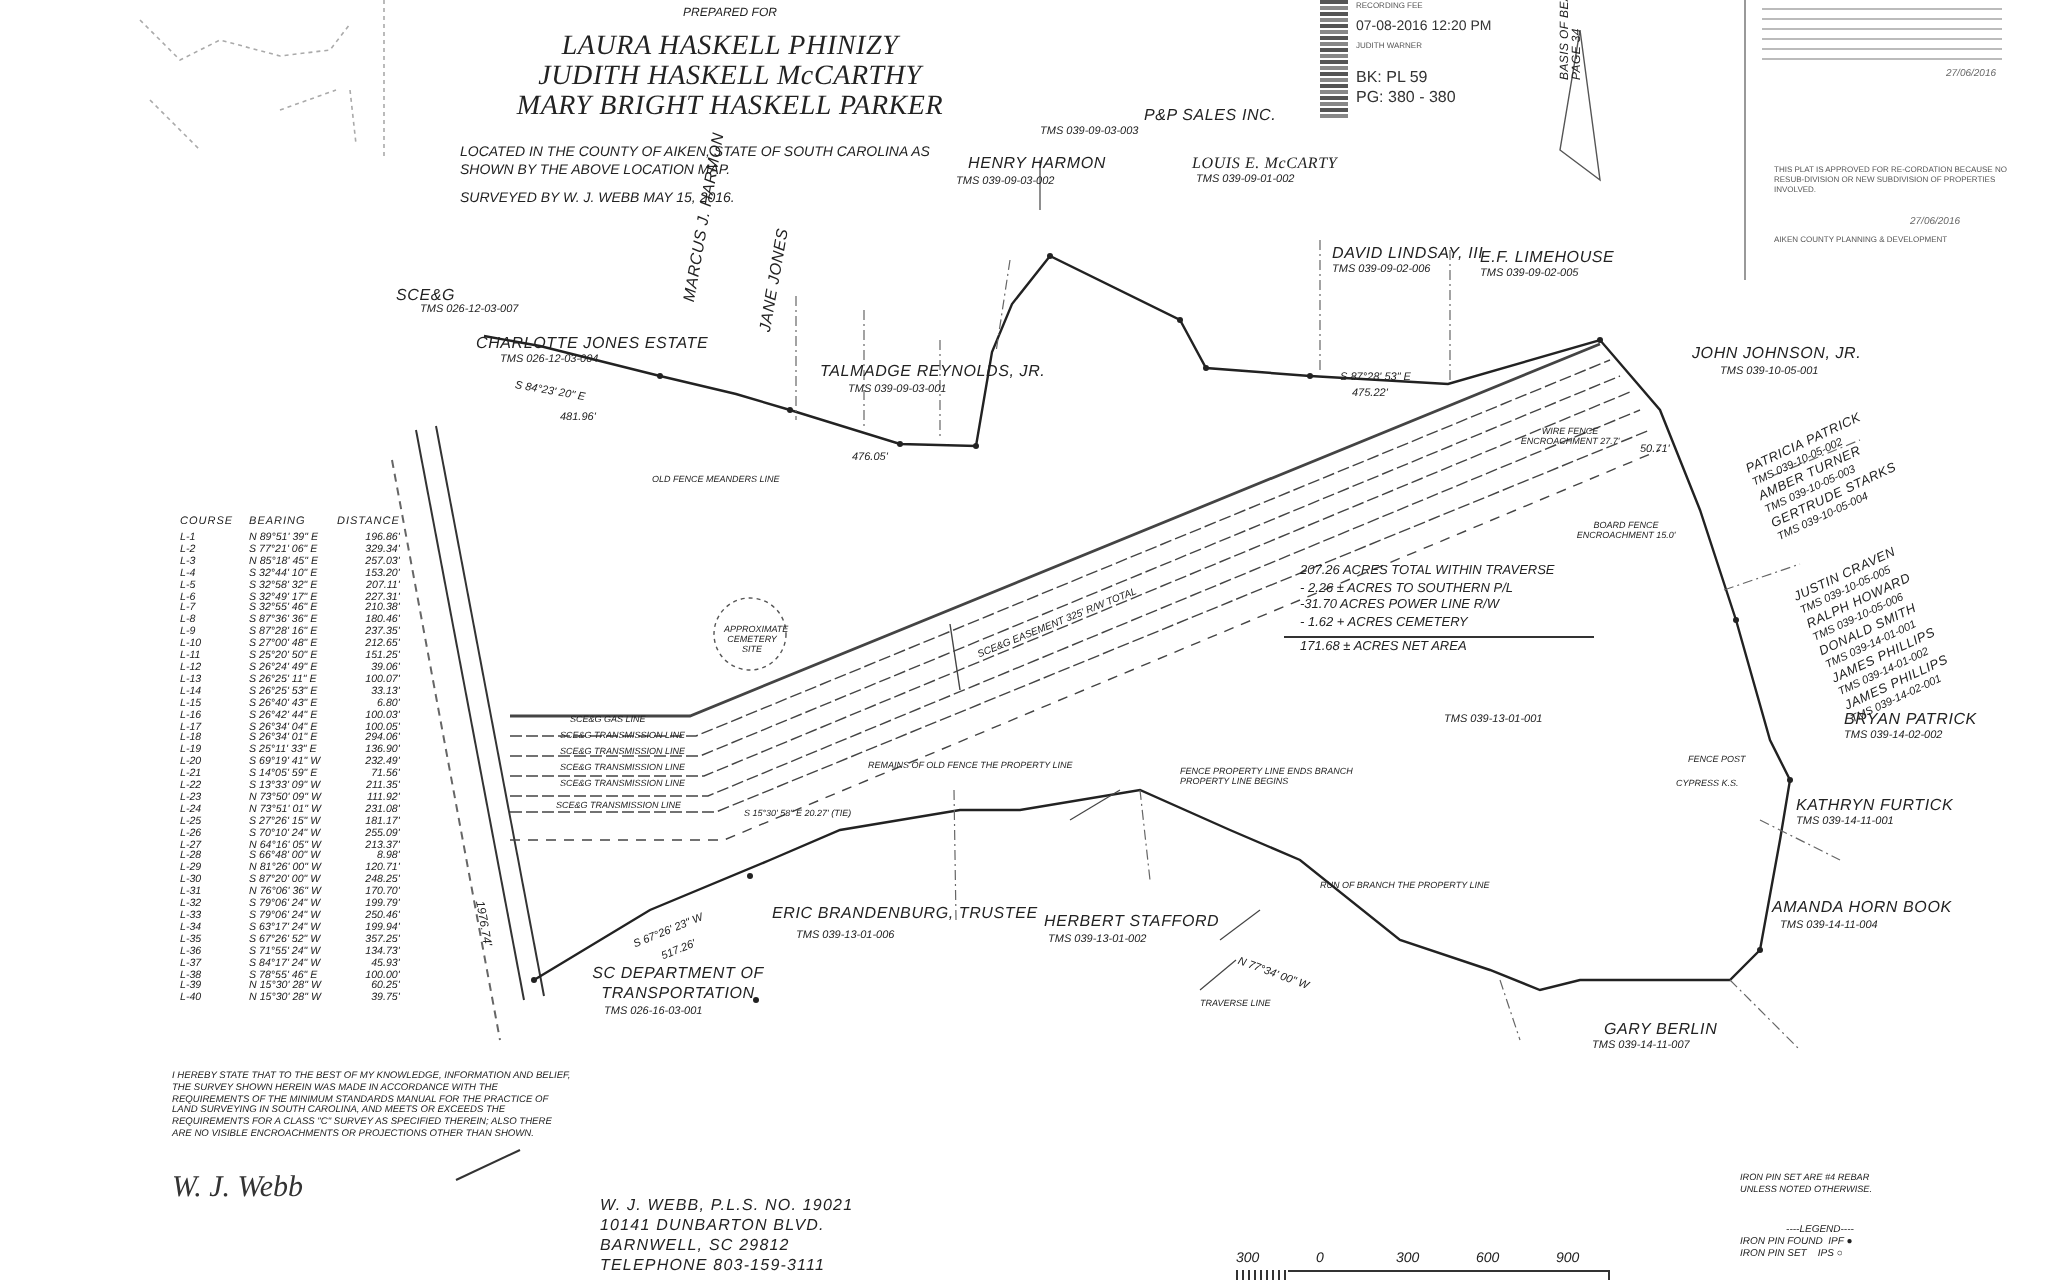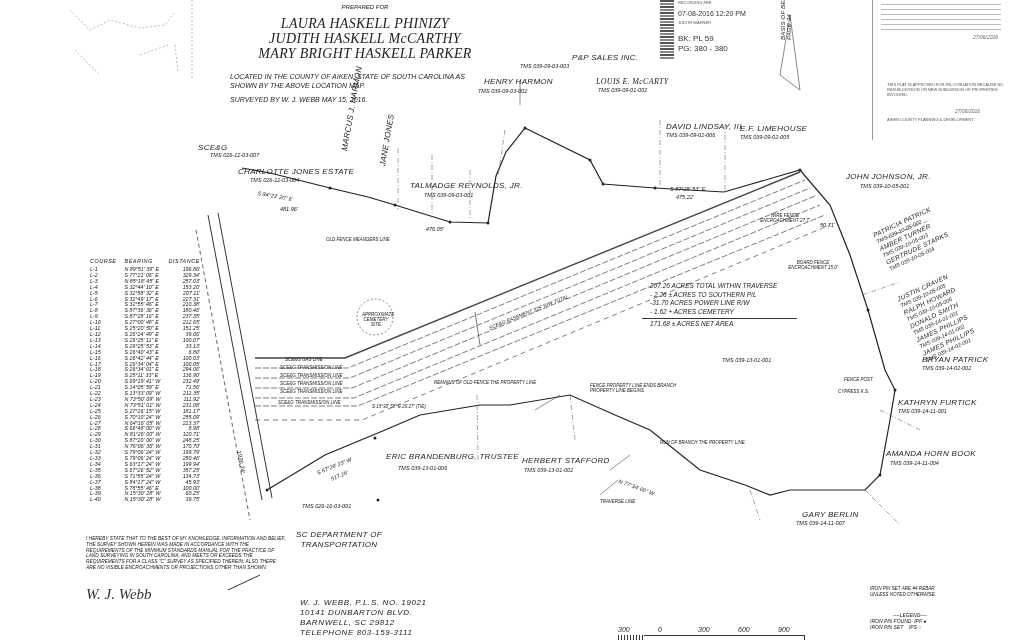--- a/index.html
+++ b/index.html
@@ -427,21 +427,21 @@
 <div class="abs owner" style="left:898px; top:398px;">KATHRYN FURTICK</div>
 <div class="abs tms" style="left:898px; top:408px;">TMS 039-14-11-001</div>
 <div class="abs owner" style="left:886px; top:449px;">AMANDA HORN BOOK</div>
 <div class="abs tms" style="left:890px; top:460px;">TMS 039-14-11-004</div>
 <div class="abs owner" style="left:802px; top:510px;">GARY BERLIN</div>
 <div class="abs tms" style="left:796px; top:520px;">TMS 039-14-11-007</div>
 <div class="abs owner" style="left:522px; top:456px;">HERBERT STAFFORD</div>
 <div class="abs tms" style="left:524px; top:467px;">TMS 039-13-01-002</div>
 <div class="abs owner" style="left:386px; top:452px;">ERIC BRANDENBURG, TRUSTEE</div>
 <div class="abs tms" style="left:398px; top:465px;">TMS 039-13-01-006</div>
-<div class="abs owner" style="left:294px; top:482px; width:90px; text-align:center; line-height:10px;margin-top:48px;">SC DEPARTMENT OF TRANSPORTATION</div>
+<div class="abs owner" style="left:294px; top:482px; width:90px; text-align:center; line-height:10px;">SC DEPARTMENT OF TRANSPORTATION</div>
 <div class="abs tms" style="left:302px; top:503px;">TMS 026-16-03-001</div>
 <div class="abs tms" style="left:722px; top:357px;">TMS 039-13-01-001</div>
 
 <div class="abs tiny" style="left:326px; top:237px;">OLD FENCE MEANDERS LINE</div>
 <div class="abs tiny" style="left:362px; top:312px; width:28px; text-align:center;">APPROXIMATE CEMETERY SITE</div>
 <div class="abs tiny" style="left:488px; top:325px; transform:rotate(-22deg); transform-origin:left top; font-size:5px;">SCE&amp;G EASEMENT 325' R/W TOTAL</div>
 <div class="abs tiny" style="left:285px; top:357px;">SCE&amp;G GAS LINE</div>
 <div class="abs tiny" style="left:280px; top:365px;">SCE&amp;G TRANSMISSION LINE</div>
 <div class="abs tiny" style="left:280px; top:373px;">SCE&amp;G TRANSMISSION LINE</div>
 <div class="abs tiny" style="left:280px; top:381px;">SCE&amp;G TRANSMISSION LINE</div>

